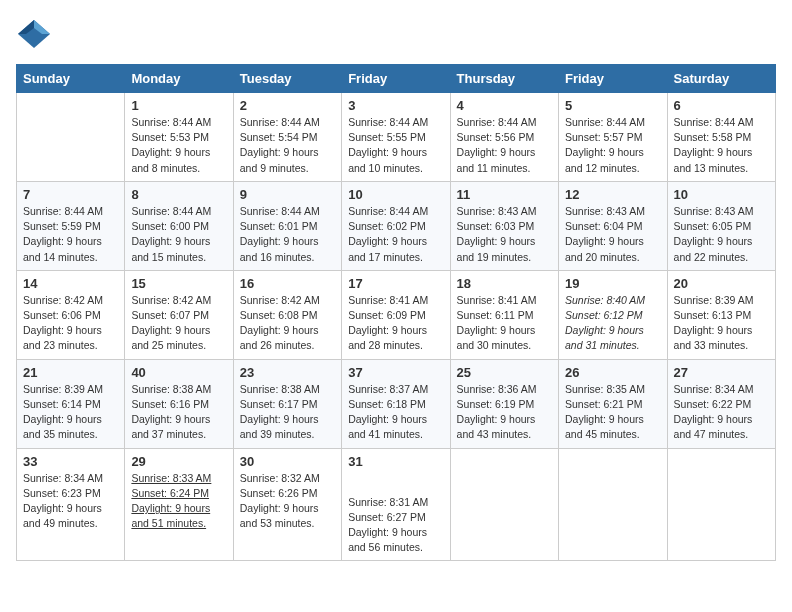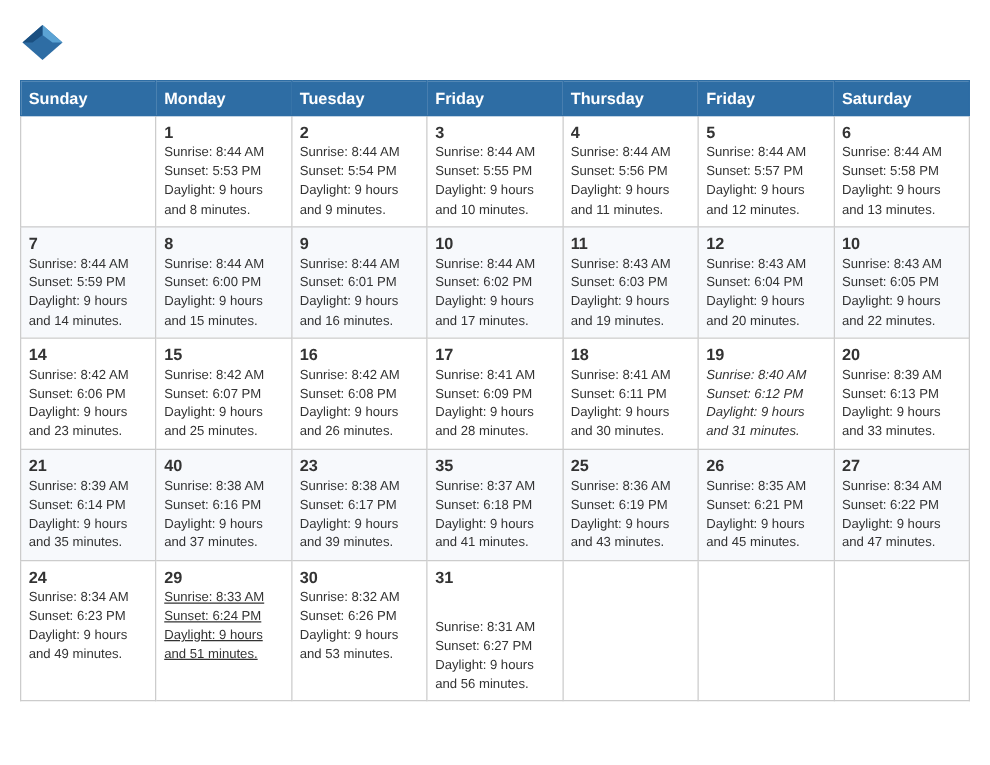--- a/index.html
+++ b/index.html
@@ -290,21 +290,21 @@
 and 37 minutes.</div>
         </td>
         <td>
           <span class="day-num">23</span>
           <div class="day-info" style="white-space: pre-line;">Sunrise: 8:38 AM
 Sunset: 6:17 PM
 Daylight: 9 hours
 and 39 minutes.</div>
         </td>
         <td>
-          <span class="day-num">35</span>
+          <span class="day-num">37</span>
           <div class="day-info" style="white-space: pre-line;">Sunrise: 8:37 AM
 Sunset: 6:18 PM
 Daylight: 9 hours
 and 41 minutes.</div>
         </td>
         <td>
           <span class="day-num">25</span>
           <div class="day-info" style="white-space: pre-line;">Sunrise: 8:36 AM
 Sunset: 6:19 PM
 Daylight: 9 hours
@@ -320,21 +320,21 @@
         <td>
           <span class="day-num">27</span>
           <div class="day-info" style="white-space: pre-line;">Sunrise: 8:34 AM
 Sunset: 6:22 PM
 Daylight: 9 hours
 and 47 minutes.</div>
         </td>
       </tr>
       <tr>
         <td>
-          <span class="day-num">24</span>
+          <span class="day-num">33</span>
           <div class="day-info" style="white-space: pre-line;">Sunrise: 8:34 AM
 Sunset: 6:23 PM
 Daylight: 9 hours
 and 49 minutes.</div>
         </td>
         <td>
           <span class="day-num">29</span>
           <div class="day-info" style="white-space: pre-line; text-decoration: underline;">Sunrise: 8:33 AM
 Sunset: 6:24 PM
 Daylight: 9 hours

